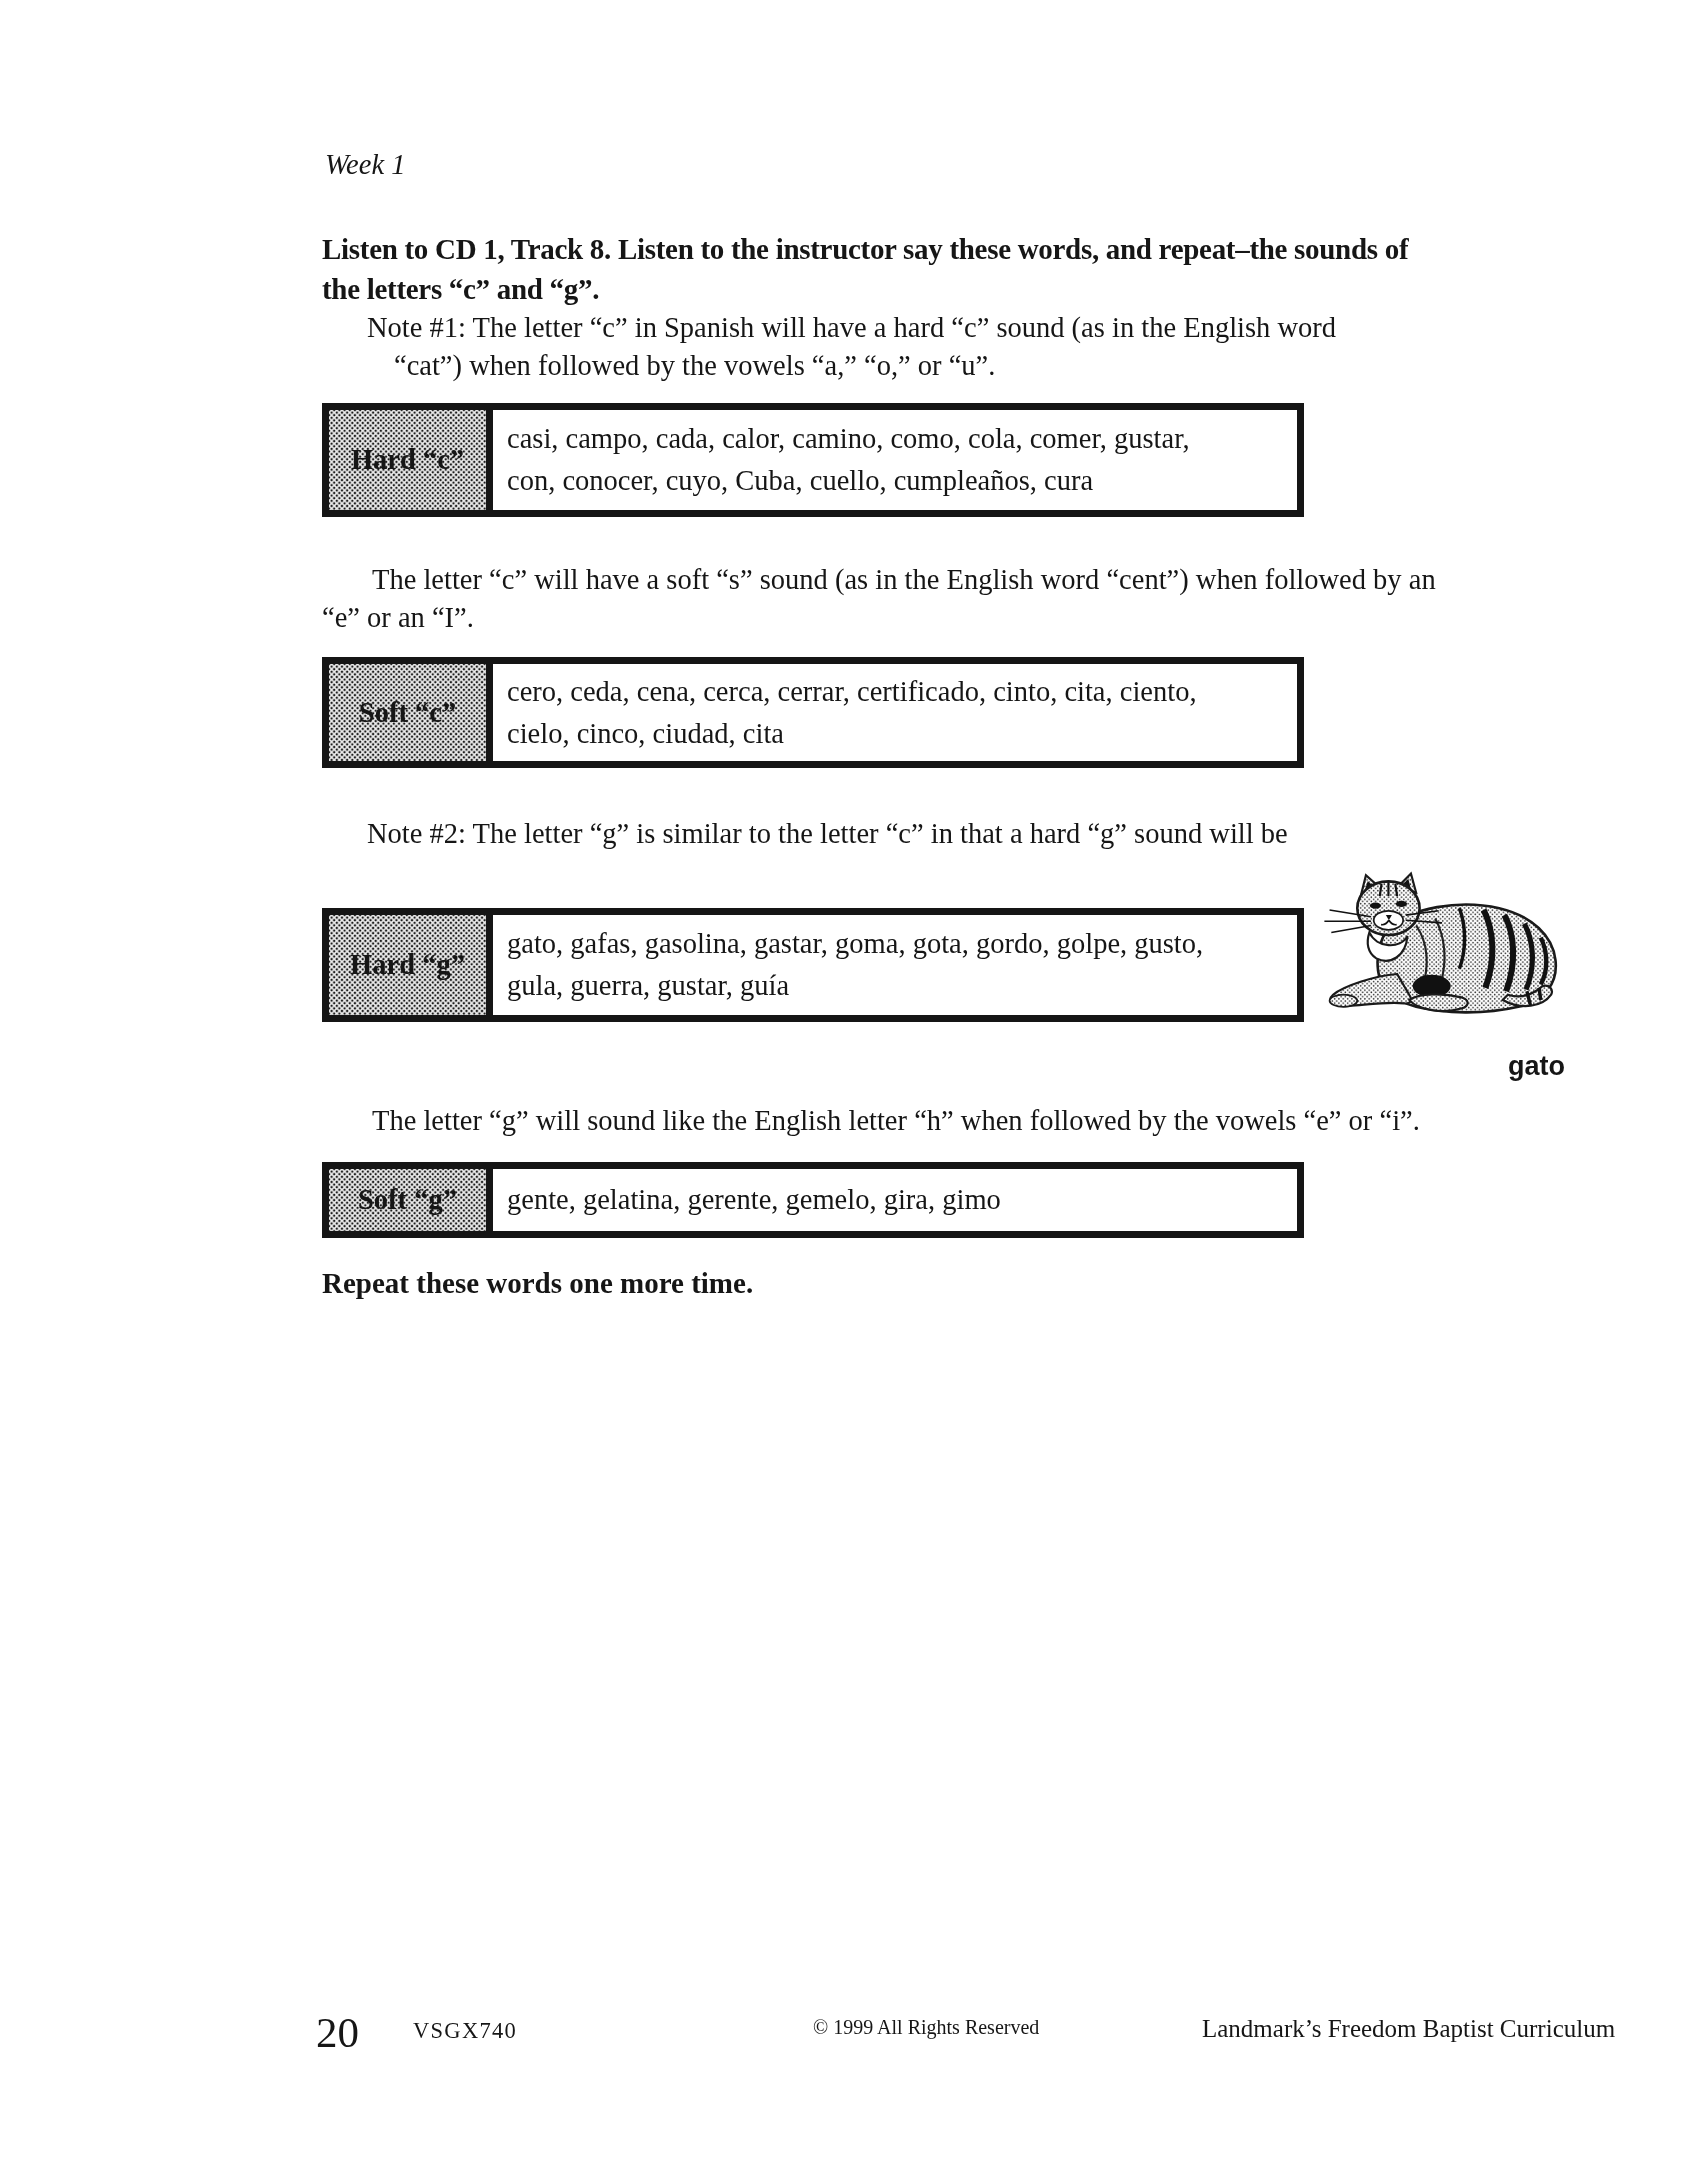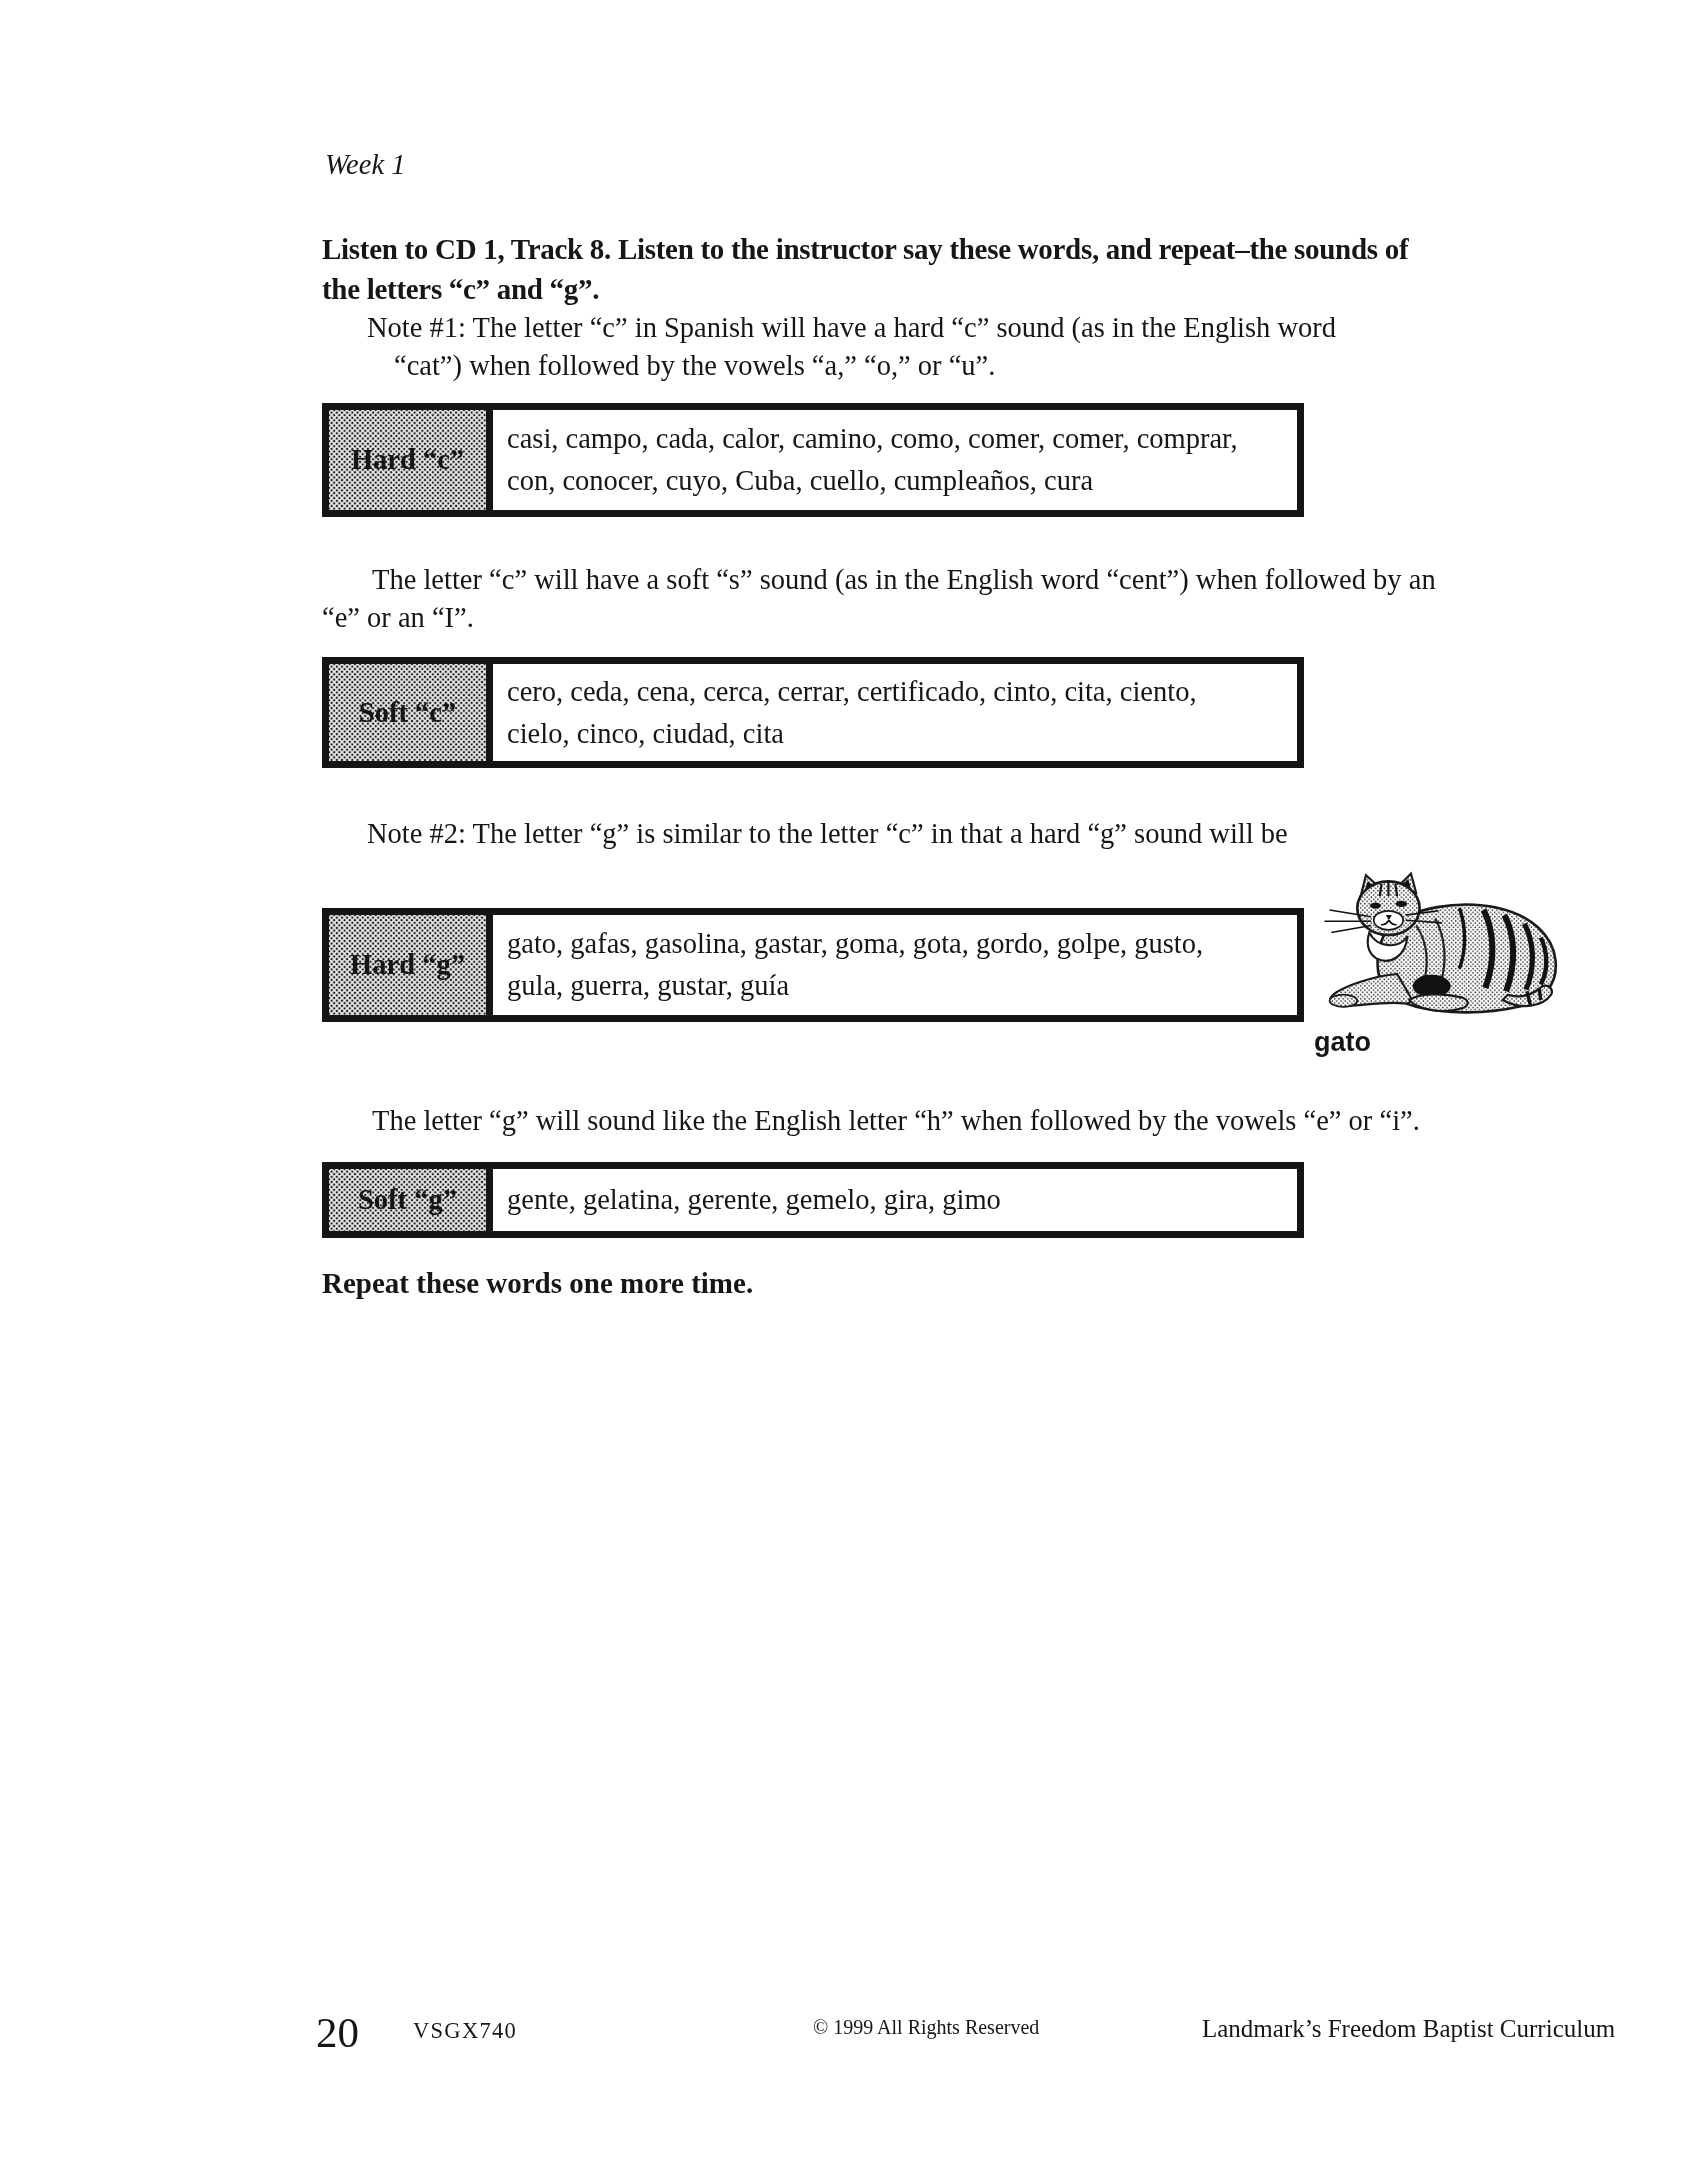--- a/index.html
+++ b/index.html
@@ -30,39 +30,39 @@
       radial-gradient(#1e1e1e 1px, rgba(0,0,0,0) 1.5px),
       radial-gradient(#1e1e1e 1px, rgba(0,0,0,0) 1.5px);
     background-size:5.2px 5.2px;
     background-position:0 0,2.6px 2.6px;
   }
   .wordbox-words{
     flex:1 1 auto;display:flex;align-items:center;
     padding-left:14px;font-size:28.5px;line-height:42px;white-space:pre;
   }
   .cat-caption{position:absolute;font-family:"Liberation Sans", sans-serif;
-    font-weight:700;font-size:27px;text-align:left;}
+    font-weight:700;font-size:27px;text-align:right;margin-top:24px;}
   .footer-item{position:absolute;white-space:pre;}
 </style>
 </head>
 <body>
 
 <div id="page">
 
   <div class="txt italic" style="left:325px;top:147px;font-size:28.5px;">Week 1</div>
 
   <div class="txt heading-line" style="left:322px;top:232px;">Listen to CD 1, Track 8. Listen to the instructor say these words, and repeat–the sounds of</div>
   <div class="txt heading-line" style="left:322px;top:272px;">the letters “c” and “g”.</div>
 
   <div class="txt" style="left:367px;top:310px;">Note #1: The letter “c” in Spanish will have a hard “c” sound (as in the English word</div>
   <div class="txt" style="left:394px;top:348px;">“cat”) when followed by the vowels “a,” “o,” or “u”.</div>
 
   <div class="wordbox" style="left:322px;top:403px;width:982px;height:114px;">
     <div class="wordbox-label">Hard “c”</div>
-    <div class="wordbox-words">casi, campo, cada, calor, camino, como, comer, comer, comprar,
+    <div class="wordbox-words">casi, campo, cada, calor, camino, como, cola, comer, gustar,
 con, conocer, cuyo, Cuba, cuello, cumpleaños, cura</div>
   </div>
 
   <div class="txt" style="left:372px;top:562px;text-align:right;">The letter “c” will have a soft “s” sound (as in the English word “cent”) when followed by an</div>
   <div class="txt" style="left:322px;top:600px;">“e” or an “I”.</div>
 
   <div class="wordbox" style="left:322px;top:657px;width:982px;height:111px;">
     <div class="wordbox-label">Soft “c”</div>
     <div class="wordbox-words">cero, ceda, cena, cerca, cerrar, certificado, cinto, cita, ciento,
 cielo, cinco, ciudad, cita</div>

